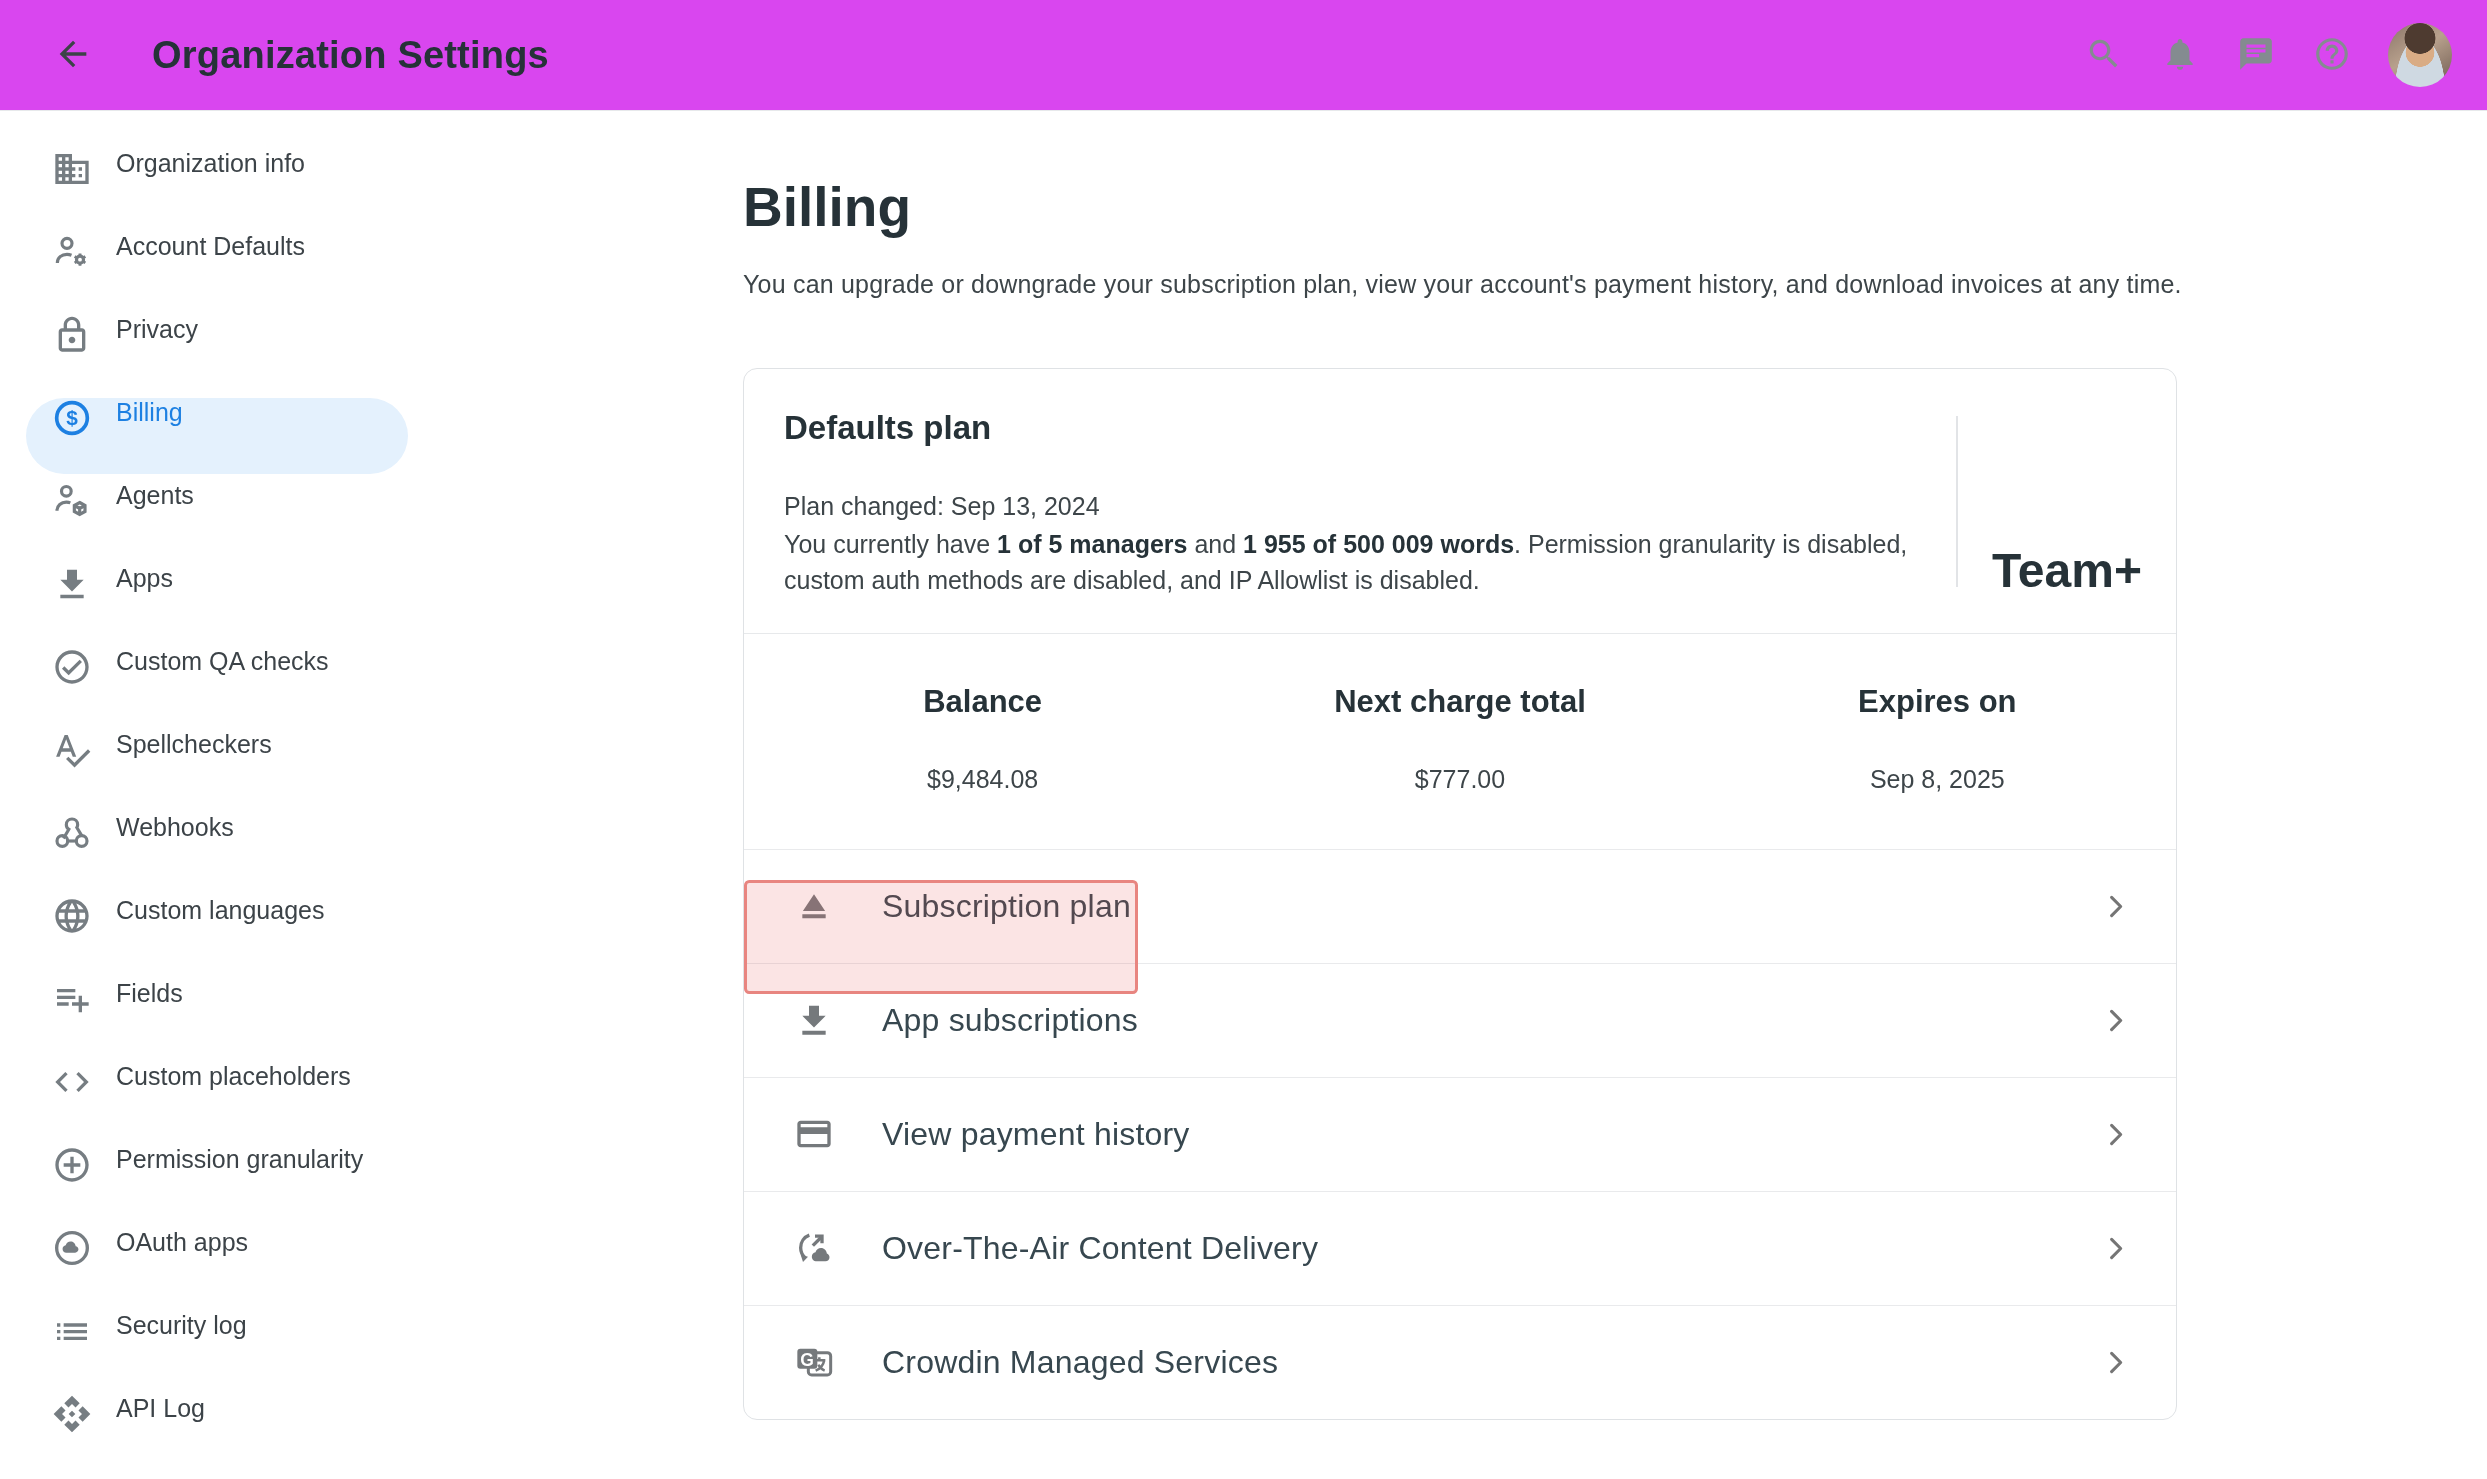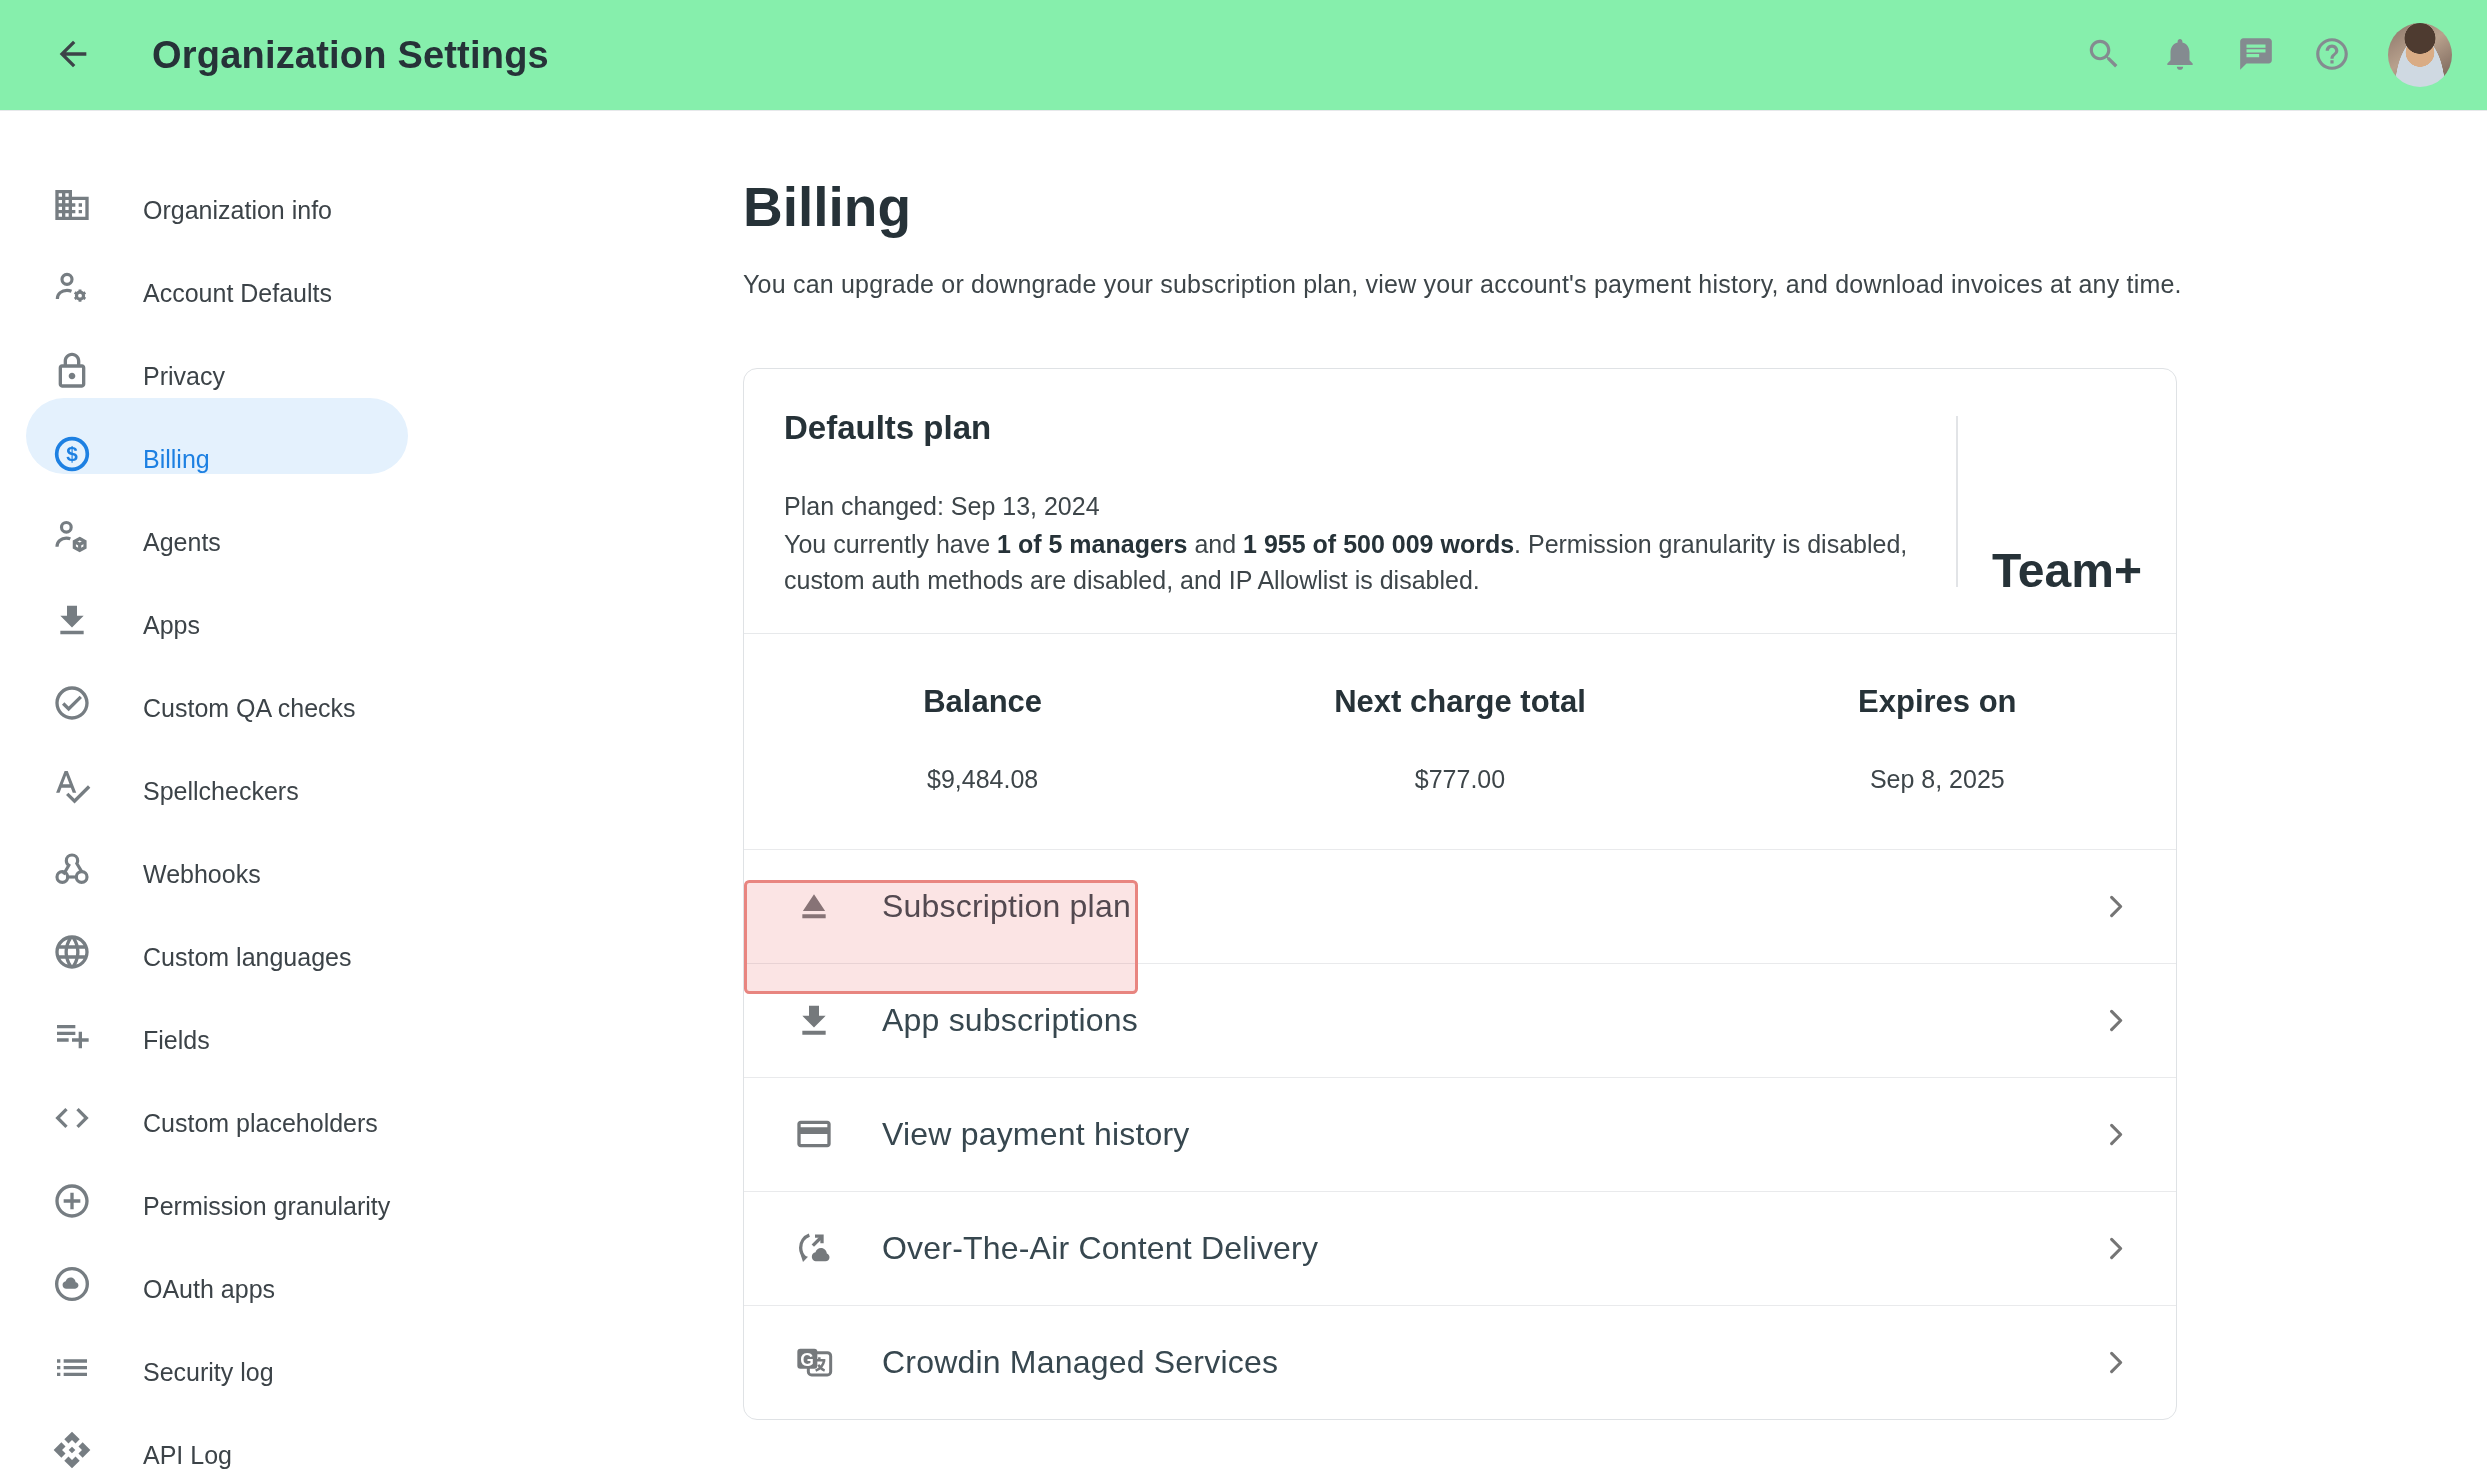--- a/index.html
+++ b/index.html
@@ -1,42 +1,42 @@
 <!DOCTYPE html>
 <html style="--accent: #1d80e2; --active-bg: #e4f1fd; --hl-border: #e88580; --hl-bg: rgba(233,86,86,0.16);font-size:14px"><head>
 <meta charset="utf-8">
 <style>
   * { box-sizing: border-box; margin: 0; padding: 0; }
   html, body { width: 2487px; height: 1479px; overflow: hidden; background: #fff;
     font-family: "Liberation Sans", sans-serif; color: #37474f; }
 
   
   .topbar { height: 111px; display: flex; align-items: center; padding: 0 35px 0 50px;
-    border-bottom: 1.7px solid #e7e9eb; background: #86efac; }
+    border-bottom: 1.7px solid #e7e9eb; background: #d946ef; }
   .back-btn { width: 45px; height: 45px; display: flex; align-items: center; justify-content: center;
     color: #3c4348; cursor: pointer; }
   .back-btn svg { width: 40px; height: 40px; }
   .topbar-title { font-size: 38px; font-weight: 700; color: #263238; margin-left: 57px; letter-spacing: 0.2px; }
   .topbar-right { margin-left: auto; display: flex; align-items: center; gap: 36px; }
   .tb-icon { width: 40px; height: 40px; color: #848b90; display: flex; align-items: center; justify-content: center; cursor: pointer; }
   .tb-icon svg { width: 38px; height: 38px; }
   .avatar { width: 64px; height: 64px; border-radius: 50%; overflow: hidden; cursor: pointer;
     background:
       radial-gradient(circle at 50% 24%, #4e3b30 0 26%, rgba(78,59,48,0) 27%),
       radial-gradient(circle at 50% 46%, #d9ac85 0 30%, rgba(217,172,133,0) 31%),
       radial-gradient(ellipse at 50% 108%, #cfd9e2 0 55%, rgba(207,217,226,0) 56%),
       linear-gradient(145deg, #8a7468 0%, #b8a18d 45%, #6e5a50 100%); }
 
   
   .layout { display: flex; height: 1369px; }
 
   
   .sidebar { width: 449px; padding-top: 38px; flex-shrink: 0; }
   .side-item { width: 382px; height: 76px; margin: 0 0 7px 26px; border-radius: 38px;
-    display: flex; align-items: flex-end; padding-left: 26px; gap: 51px; cursor: pointer; }
+    display: flex; align-items: flex-start; padding-left: 26px; gap: 24px; cursor: pointer; }
   .side-item .icn { width: 40px; height: 40px; color: #767d82; flex-shrink: 0;
     display: flex; align-items: center; justify-content: center; }
   .side-item .icn svg { width: 40px; height: 40px; }
   .side-label { font-size: 25px; color: #3c4348; }
   .side-item.active { background: var(--active-bg); }
   .side-item.active .icn { color: var(--accent); }
   .side-item.active .side-label { color: var(--accent); font-weight: 500; }
 
   
   .main { padding: 64px 0 0 294px; }

